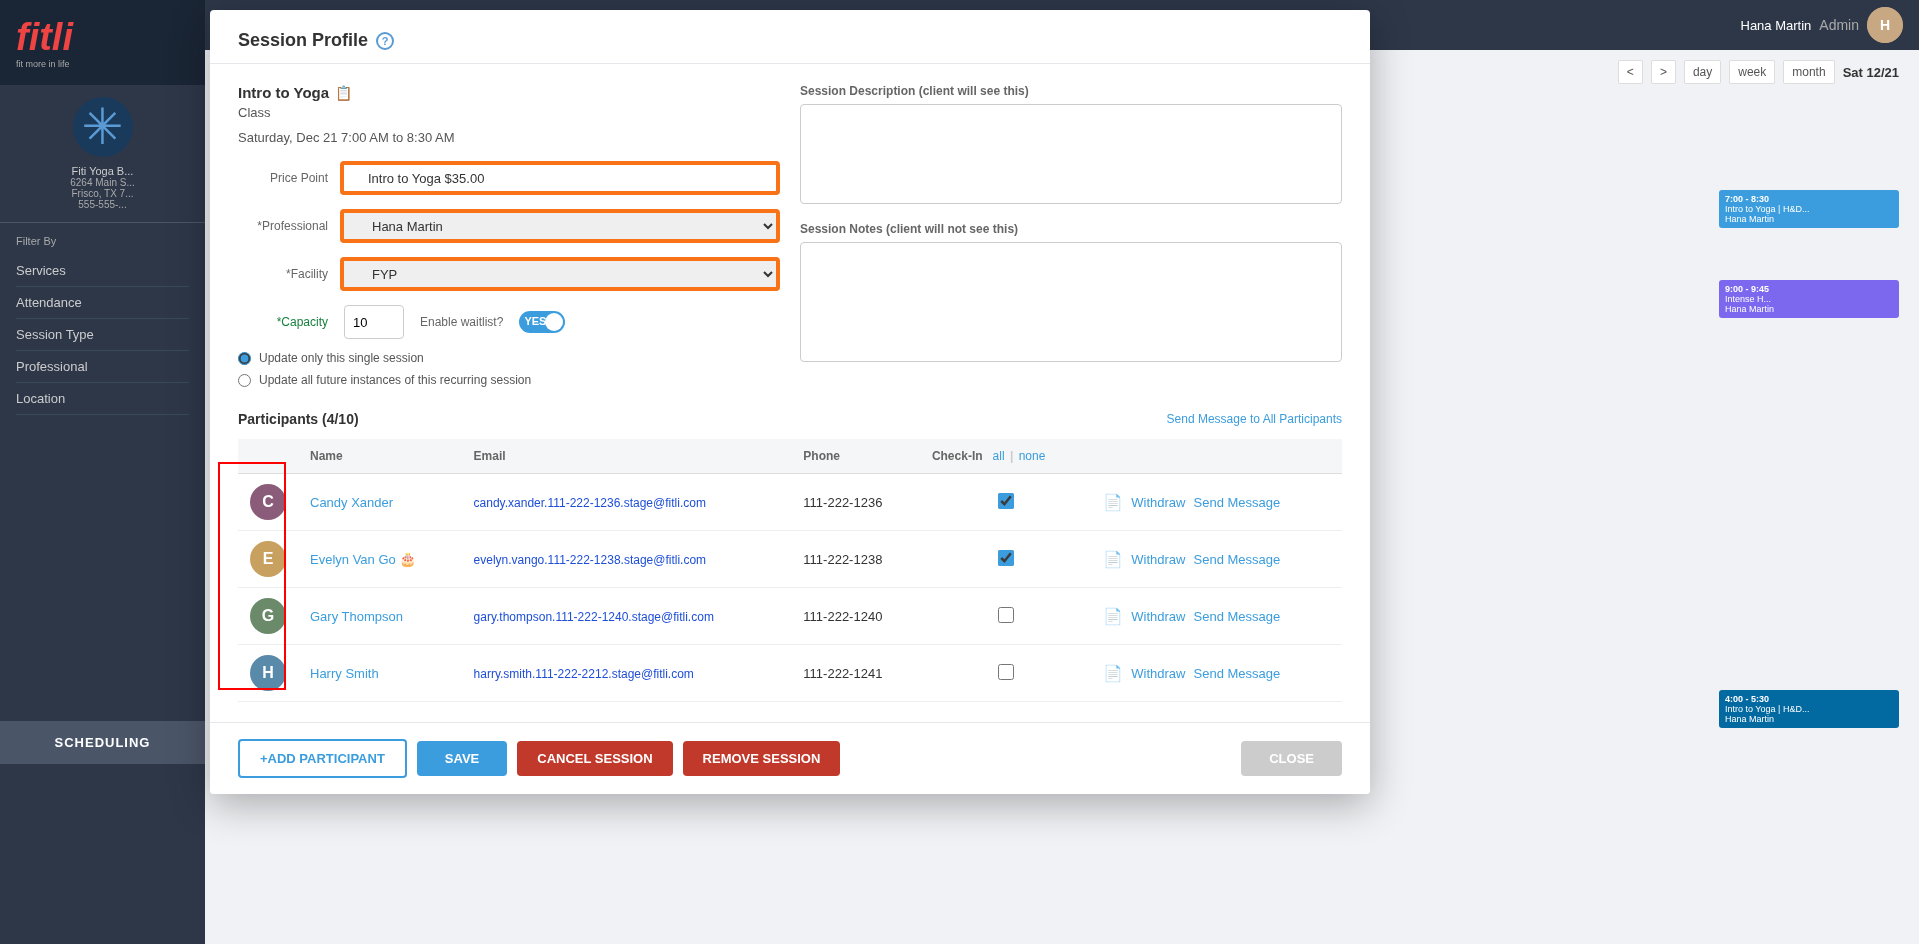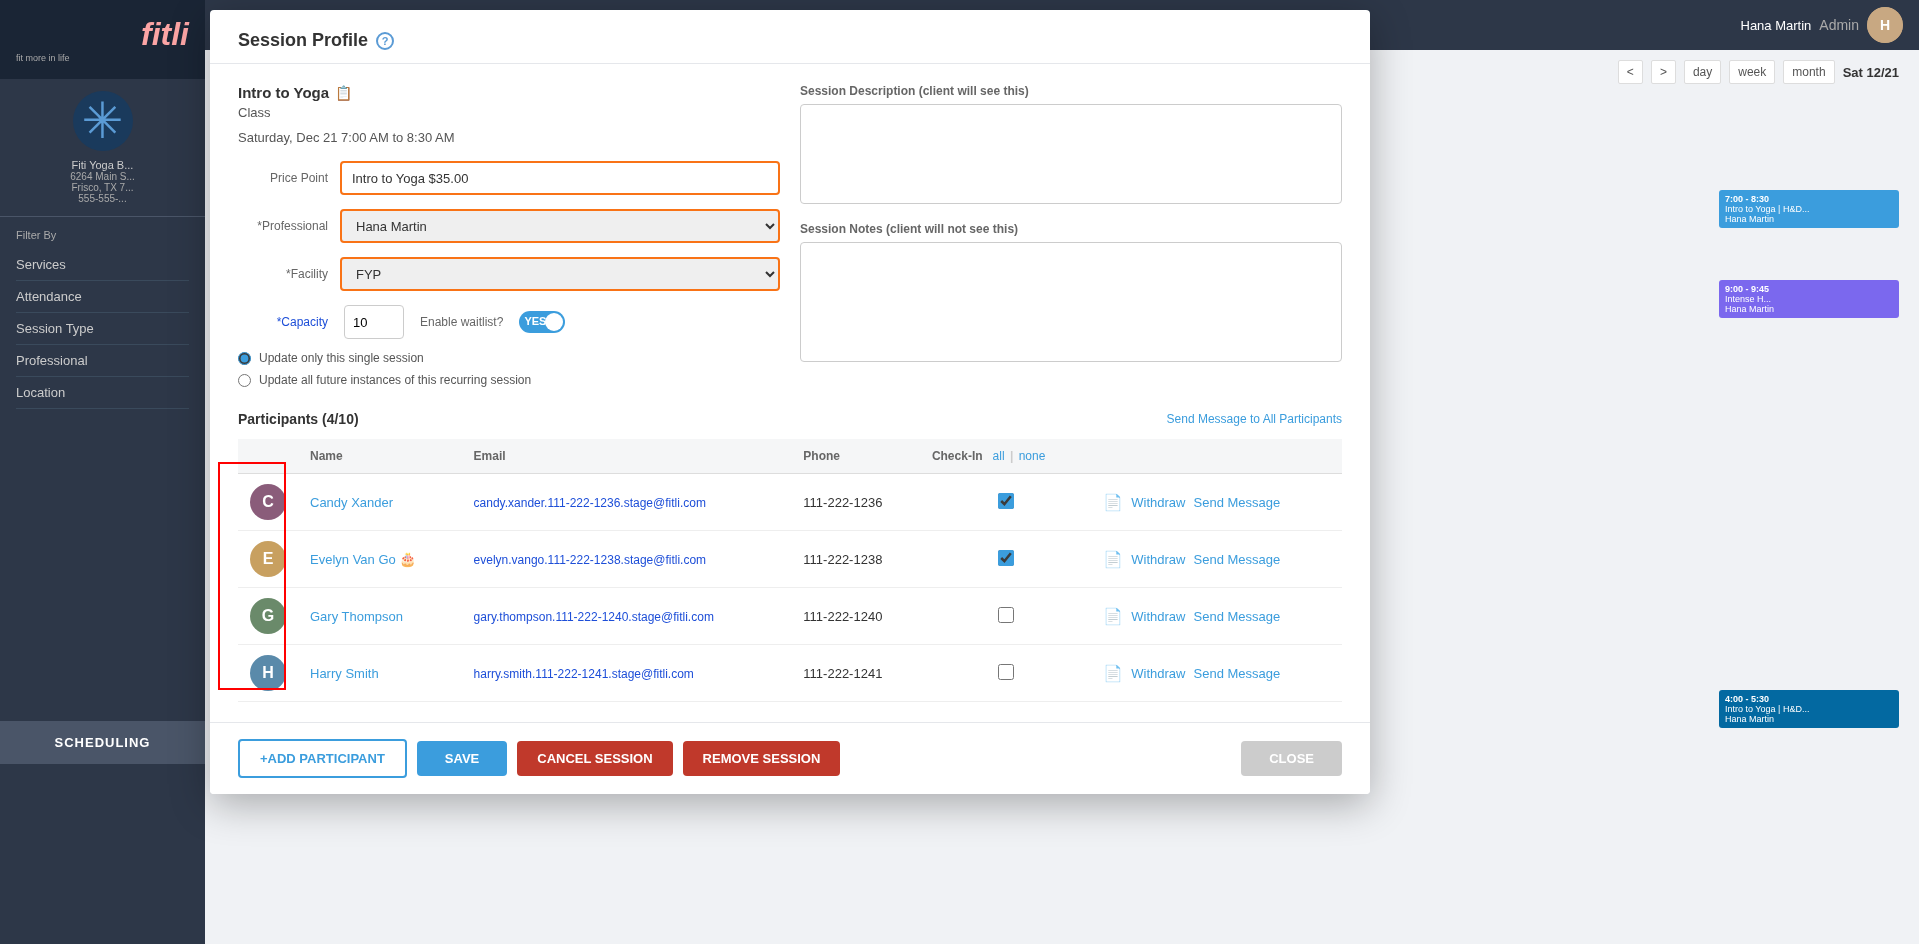--- a/index.html
+++ b/index.html
@@ -12,21 +12,21 @@
 
     
     .sidebar {
       position: absolute; left: 0; top: 0; width: 205px; height: 944px;
       background: #2d3748; color: #fff;
     }
     .sidebar-logo {
       padding: 16px; background: #1a2535;
     }
     .sidebar-logo .fitli-text {
-      font-size: 32px; font-weight: bold; color: #fca5a5; font-style: italic; text-align: right;
+      font-size: 38px; font-weight: bold; color: #ef4444; font-style: italic;
     }
     .sidebar-logo .tagline { font-size: 9px; color: #aaa; }
     .sidebar-business {
       padding: 12px 16px; text-align: center; border-bottom: 1px solid #4a5568;
     }
     .sidebar-business .logo-icon {
       width: 60px; height: 60px; margin: 0 auto 8px; 
       background: #1a3a5c; border-radius: 50%;
       display: flex; align-items: center; justify-content: center;
     }
@@ -79,22 +79,22 @@
     .modal-body { padding: 20px 28px; overflow-y: auto; max-height: 820px; }
 
     .session-title { font-size: 15px; font-weight: bold; color: #333; display: flex; align-items: center; gap: 6px; margin-bottom: 4px; }
     .copy-icon { color: #888; font-size: 14px; }
     .session-type { font-size: 13px; color: #555; margin-bottom: 10px; }
     .session-datetime { font-size: 13px; color: #555; margin-bottom: 16px; }
 
     .form-group { margin-bottom: 14px; display: flex; align-items: center; gap: 12px; }
     .form-group label { font-size: 12px; color: #666; min-width: 90px; text-align: right; }
     .form-group input, .form-group select {
-      flex: 1; height: 34px; border: 2px solid #f97316; border-radius: 4px;
-      padding: 0 10px; font-size: 13px; color: #333;
+      flex: 1; height: 34px; border: 4px solid #f97316; border-radius: 4px;
+      padding: 0 24px; font-size: 13px; color: #333;
     }
 
     .form-section-label { font-size: 12px; color: #666; margin-bottom: 6px; }
     .form-section-label span { font-weight: bold; }
     .textarea-field {
       width: 100%; height: 100px; border: 1px solid #ccc; border-radius: 4px;
       padding: 8px; font-size: 12px; color: #555; resize: none;
       margin-bottom: 14px;
     }
 
@@ -280,21 +280,21 @@
         </div>
 
         <div class="form-group">
           <label>*Facility</label>
           <select>
             <option>FYP</option>
           </select>
         </div>
 
         <div class="capacity-row">
-          <span style="font-size:12px;color:#1d4ed8;min-width:90px;text-align:right;">*Capacity</span>
+          <span style="font-size:12px;color:#15803d;min-width:90px;text-align:right;">*Capacity</span>
           <input type="text" class="capacity-input" value="10" style="">
           <span class="waitlist-label">Enable waitlist?</span>
           <div class="toggle-container">
             <div class="toggle" style="position:relative;">
               <span class="toggle-yes">YES</span>
             </div>
           </div>
         </div>
 
         <div class="radio-group">
@@ -392,21 +392,21 @@
       <span class="action-link">Withdraw</span>
       <span class="action-link">Send Message</span>
     </div>
   </td>
             </tr>
             <tr>
               <td>
                 <div class="avatar-placeholder" style="background:#5a8aaa;">H</div>
               </td>
               <td><span class="participant-name">Harry Smith</span></td>
-              <td><span class="participant-email">harry.smith.111-222-1241.stage@fitli.com</span></td>
+              <td><span class="participant-email">harry.smith.111-222-2212.stage@fitli.com</span></td>
               <td>111-222-1241</td>
               <td class="check-cell"><input type="checkbox" style=""></td>
               <td>
     <div class="action-cell">
       <span class="doc-icon">📄</span>
       <span class="action-link">Withdraw</span>
       <span class="action-link">Send Message</span>
     </div>
   </td>
             </tr>

